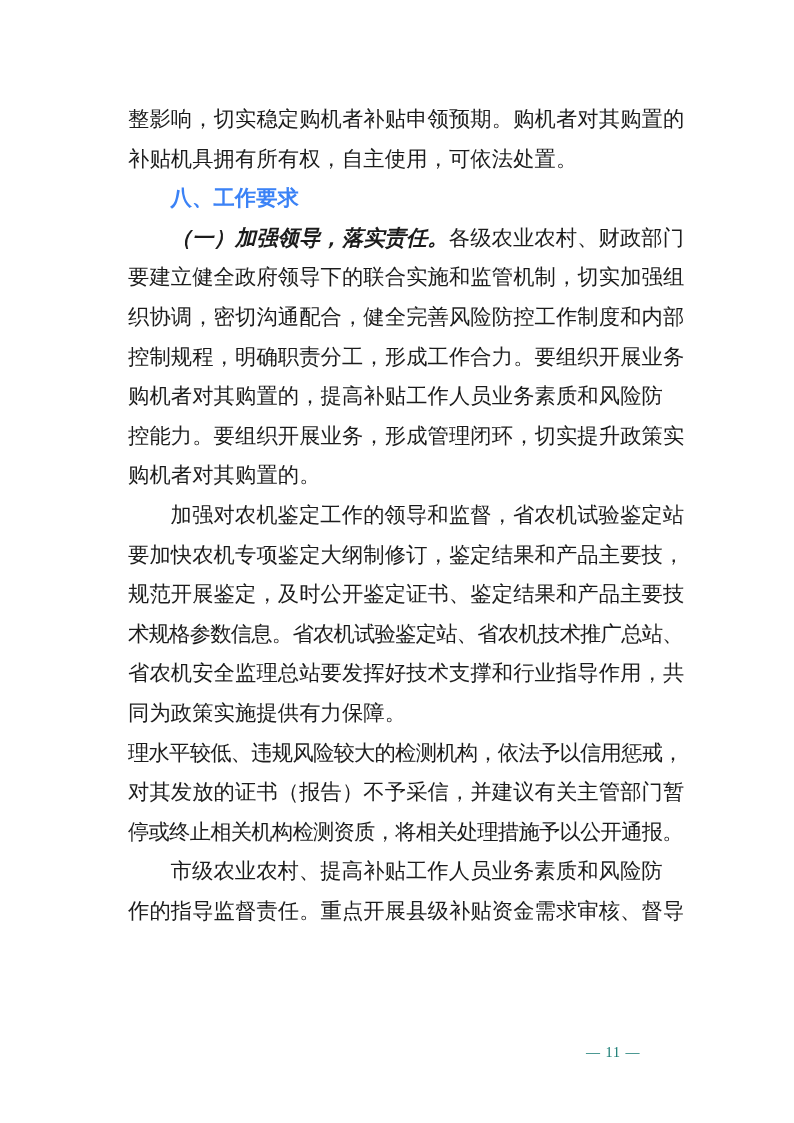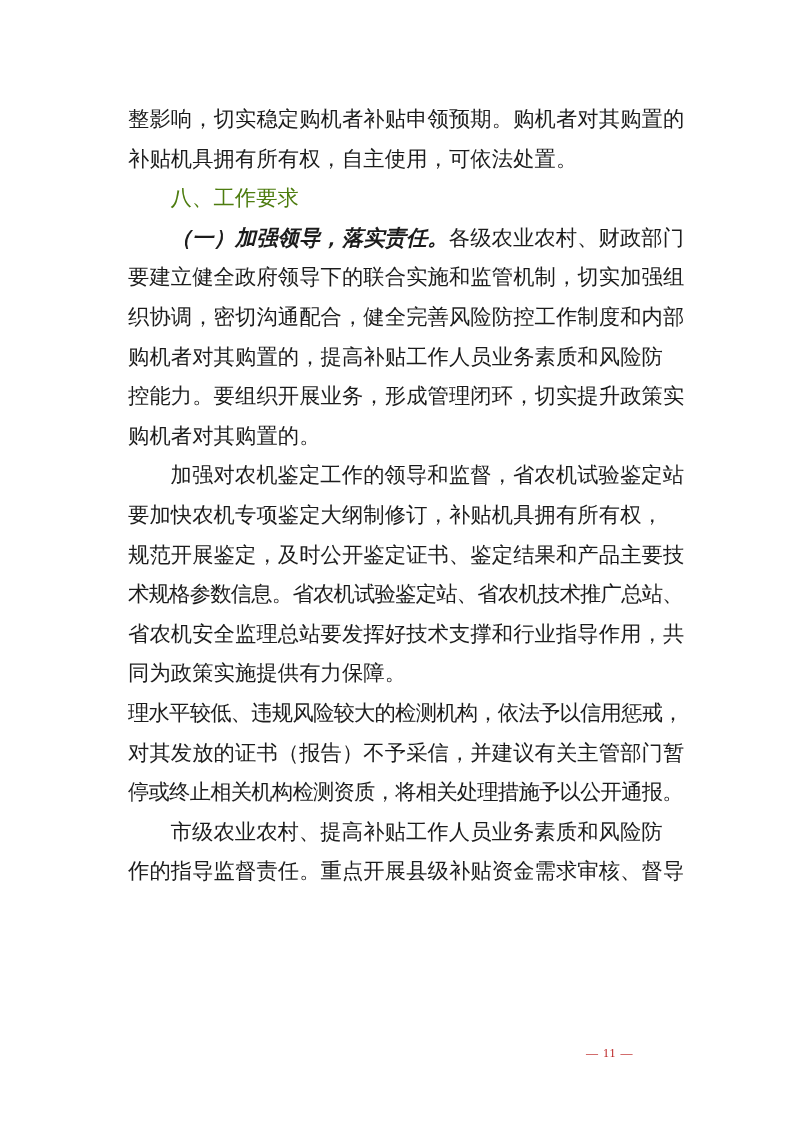--- a/index.html
+++ b/index.html
@@ -28,59 +28,60 @@
     line-height: 39.6px;
     height: 39.6px;
     white-space: nowrap;
     letter-spacing: 0.1px;
   }
   .line.indent {
     padding-left: 42.6px; 
   }
   .line.heading {
     font-family: "Liberation Sans", "DejaVu Sans", sans-serif;
-    font-weight: 400;
-    color: #4d7c0f;
+    font-weight: 700;
+    color: #3b82f6;
   }
   .line.tight {
     
     letter-spacing: -0.75px;
   }
   .kai {
     
     font-style: italic;
     font-weight: bold;
   }
   .page-num {
     position: absolute;
     top: 1039px;
     left: 576px;
-    font-size: 12px;
+    font-size: 14px;
     line-height: 28px;
     letter-spacing: 1px;
-    color: #b91c1c;
+    color: #0f766e;
     white-space: nowrap;
   }
 </style>
 </head>
 <body>
 
 <div class="page">
   <div class="doc">
       <div class="line">整影响，切实稳定购机者补贴申领预期。购机者对其购置的</div>
       <div class="line">补贴机具拥有所有权，自主使用，可依法处置。</div>
       <div class="line heading indent">八、工作要求</div>
       <div class="line indent"><span class="kai">（一）加强领导，落实责任。</span><span>各级农业农村、财政部门</span></div>
       <div class="line">要建立健全政府领导下的联合实施和监管机制，切实加强组</div>
       <div class="line">织协调，密切沟通配合，健全完善风险防控工作制度和内部</div>
+      <div class="line">控制规程，明确职责分工，形成工作合力。要组织开展业务</div>
       <div class="line">购机者对其购置的，提高补贴工作人员业务素质和风险防</div>
       <div class="line">控能力。要组织开展业务，形成管理闭环，切实提升政策实</div>
       <div class="line">购机者对其购置的。</div>
       <div class="line indent">加强对农机鉴定工作的领导和监督，省农机试验鉴定站</div>
-      <div class="line">要加快农机专项鉴定大纲制修订，补贴机具拥有所有权，</div>
+      <div class="line">要加快农机专项鉴定大纲制修订，鉴定结果和产品主要技，</div>
       <div class="line">规范开展鉴定，及时公开鉴定证书、鉴定结果和产品主要技</div>
       <div class="line tight">术规格参数信息。省农机试验鉴定站、省农机技术推广总站、</div>
       <div class="line">省农机安全监理总站要发挥好技术支撑和行业指导作用，共</div>
       <div class="line">同为政策实施提供有力保障。</div>
       <div class="line tight">理水平较低、违规风险较大的检测机构，依法予以信用惩戒，</div>
       <div class="line">对其发放的证书（报告）不予采信，并建议有关主管部门暂</div>
       <div class="line tight">停或终止相关机构检测资质，将相关处理措施予以公开通报。</div>
       <div class="line indent">市级农业农村、提高补贴工作人员业务素质和风险防</div>
       <div class="line">作的指导监督责任。重点开展县级补贴资金需求审核、督导</div>
     </div>

